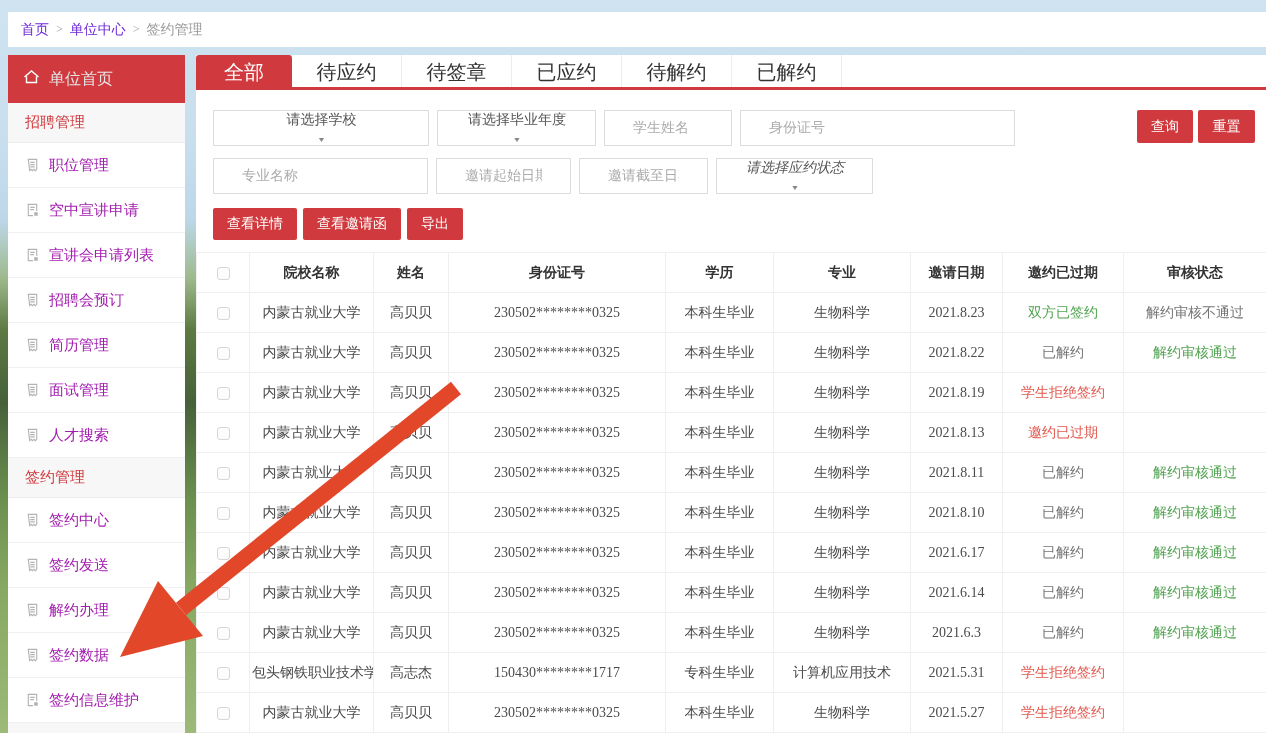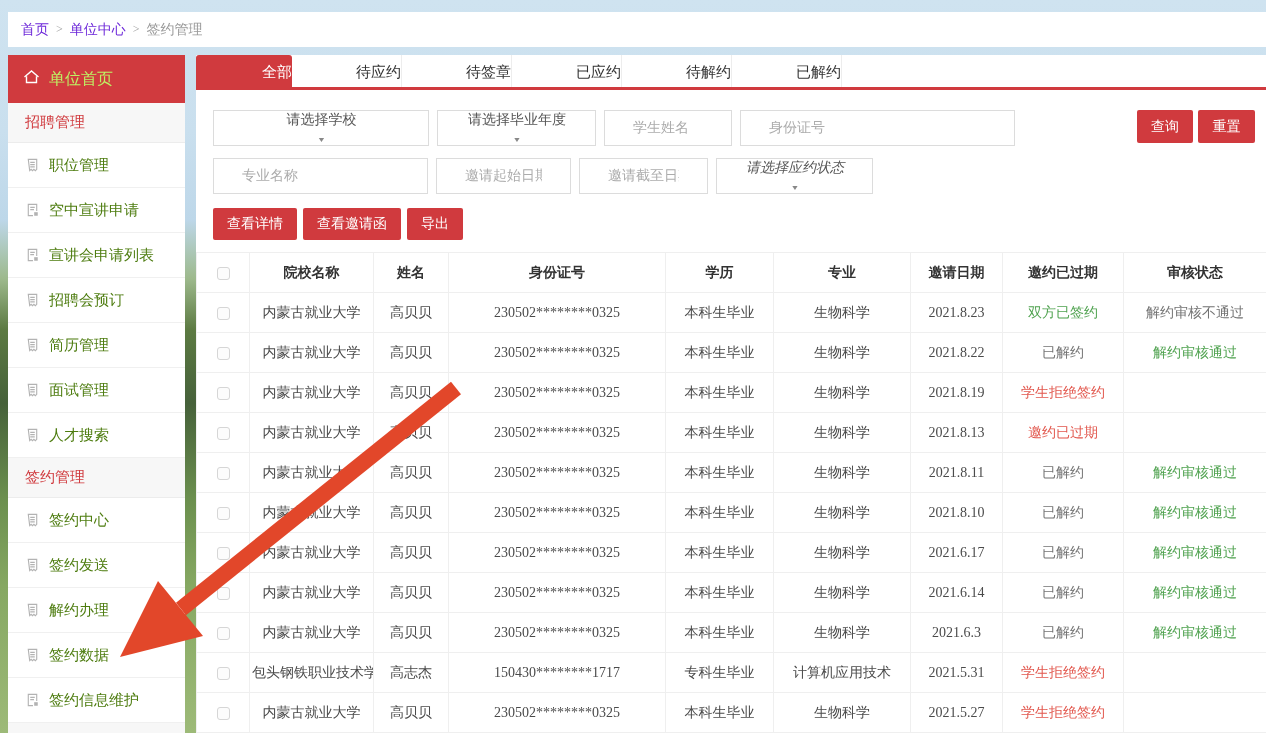--- a/index.html
+++ b/index.html
@@ -18,33 +18,33 @@
       #5c7a42 45%, #46613a 55%, #6b8f4e 68%, #86a862 80%, #9dba78 100%);
   }
   
   .breadcrumb{position:absolute;left:8px;top:12px;right:0;height:35px;background:#fff;
     display:flex;align-items:center;padding-left:13px;font-size:14px;color:#333;}
   .breadcrumb .sep{color:#999;margin:0 7px;font-size:12px;}
   .breadcrumb .crumb{color:#6d28d9;}
   .breadcrumb .current{color:#999;}
   
   .sidebar{position:absolute;left:8px;top:55px;width:177px;bottom:0;background:#fff;overflow:hidden;}
-  .side-header{height:48px;background:var(--accent);color:#bef264;display:flex;align-items:center;
+  .side-header{height:48px;background:var(--accent);color:#e5e5e5;display:flex;align-items:center;
     padding-left:15px;gap:9px;font-size:16px;}
   .section-title{height:40px;background:#f7f7f7;color:var(--accent);display:flex;align-items:center;
     padding-left:17px;font-size:15px;border-bottom:1px solid #ececec;}
   .side-item{height:45px;display:flex;align-items:center;padding-left:17px;gap:9px;
-    font-size:15px;color:#4d7c0f;border-bottom:1px solid #f0f0f0;background:#fff;cursor:pointer;}
+    font-size:15px;color:#a21caf;border-bottom:1px solid #f0f0f0;background:#fff;cursor:pointer;}
   .side-item .icon{display:inline-flex;width:15px;height:15px;}
   .side-stub{height:10px;background:#f7f7f7;}
   
   .main{position:absolute;left:196px;top:55px;right:0;bottom:0;background:#fff;}
   .tabbar{position:absolute;top:0;left:0;right:0;height:35px;border-bottom:3px solid var(--accent);
     display:flex;background:#fff;}
-  .tab{width:110px;text-align:right;line-height:35px;font-size:15px;color:#333;
+  .tab{width:110px;text-align:center;line-height:35px;font-size:20px;color:#333;
     border-right:1px solid #ededed;cursor:pointer;}
   .tab.active{width:96px;background:var(--accent);color:#fff;border-radius:3px 3px 0 0;border-right:none;}
   
   .filters{position:absolute;left:17px;top:55px;}
   .frow{display:flex;gap:8px;margin-bottom:12px;}
   .f{height:36px;border:1px solid #dcdcdc;background:#fff;font-size:14px;flex-direction:column;}
   .f.sel{display:flex;align-items:center;justify-content:space-between;padding:0 11px 0 12px;color:#555;cursor:pointer;}
   .caret{font-size:9px;color:#888;transform:scaleY(.8);}
   input.f{padding:0 28px;color:#333;font-family:inherit;outline:none;}
   input.f::placeholder{color:#acacac;}

